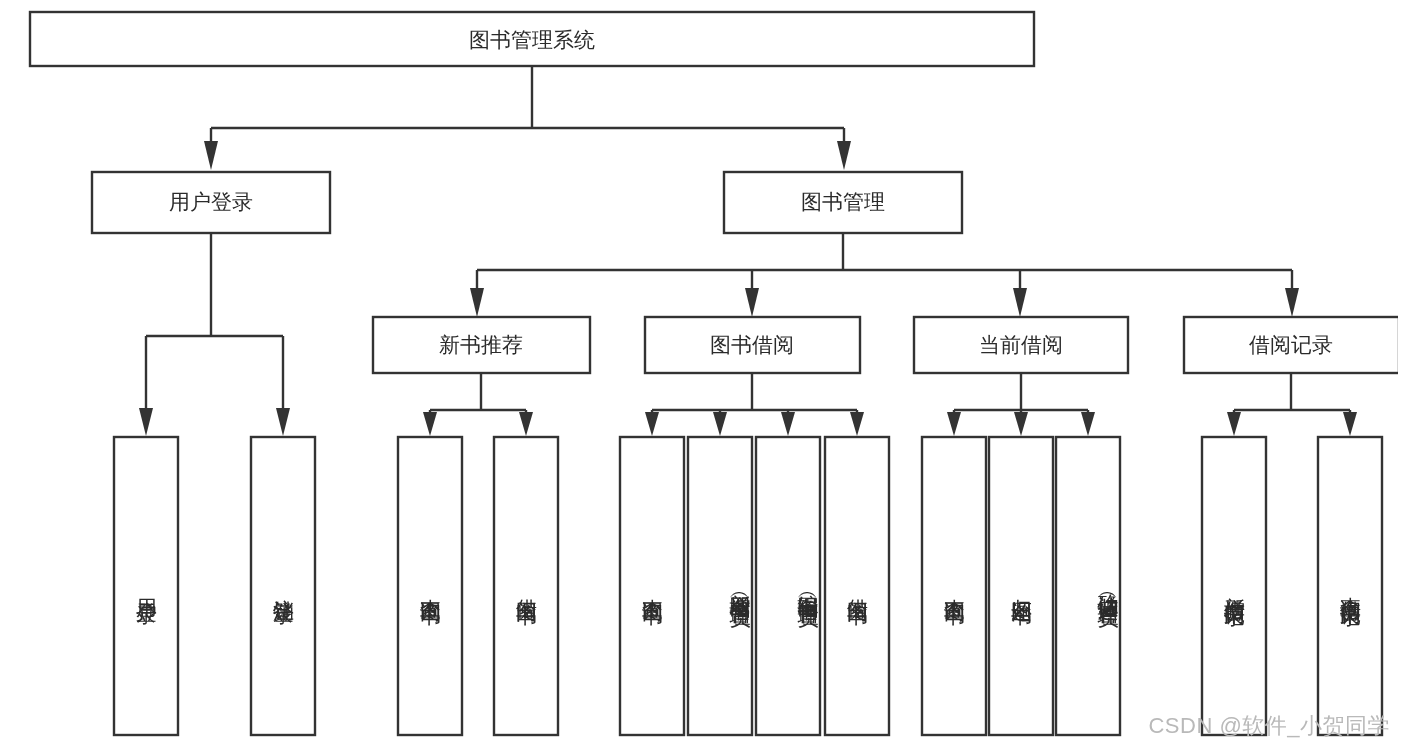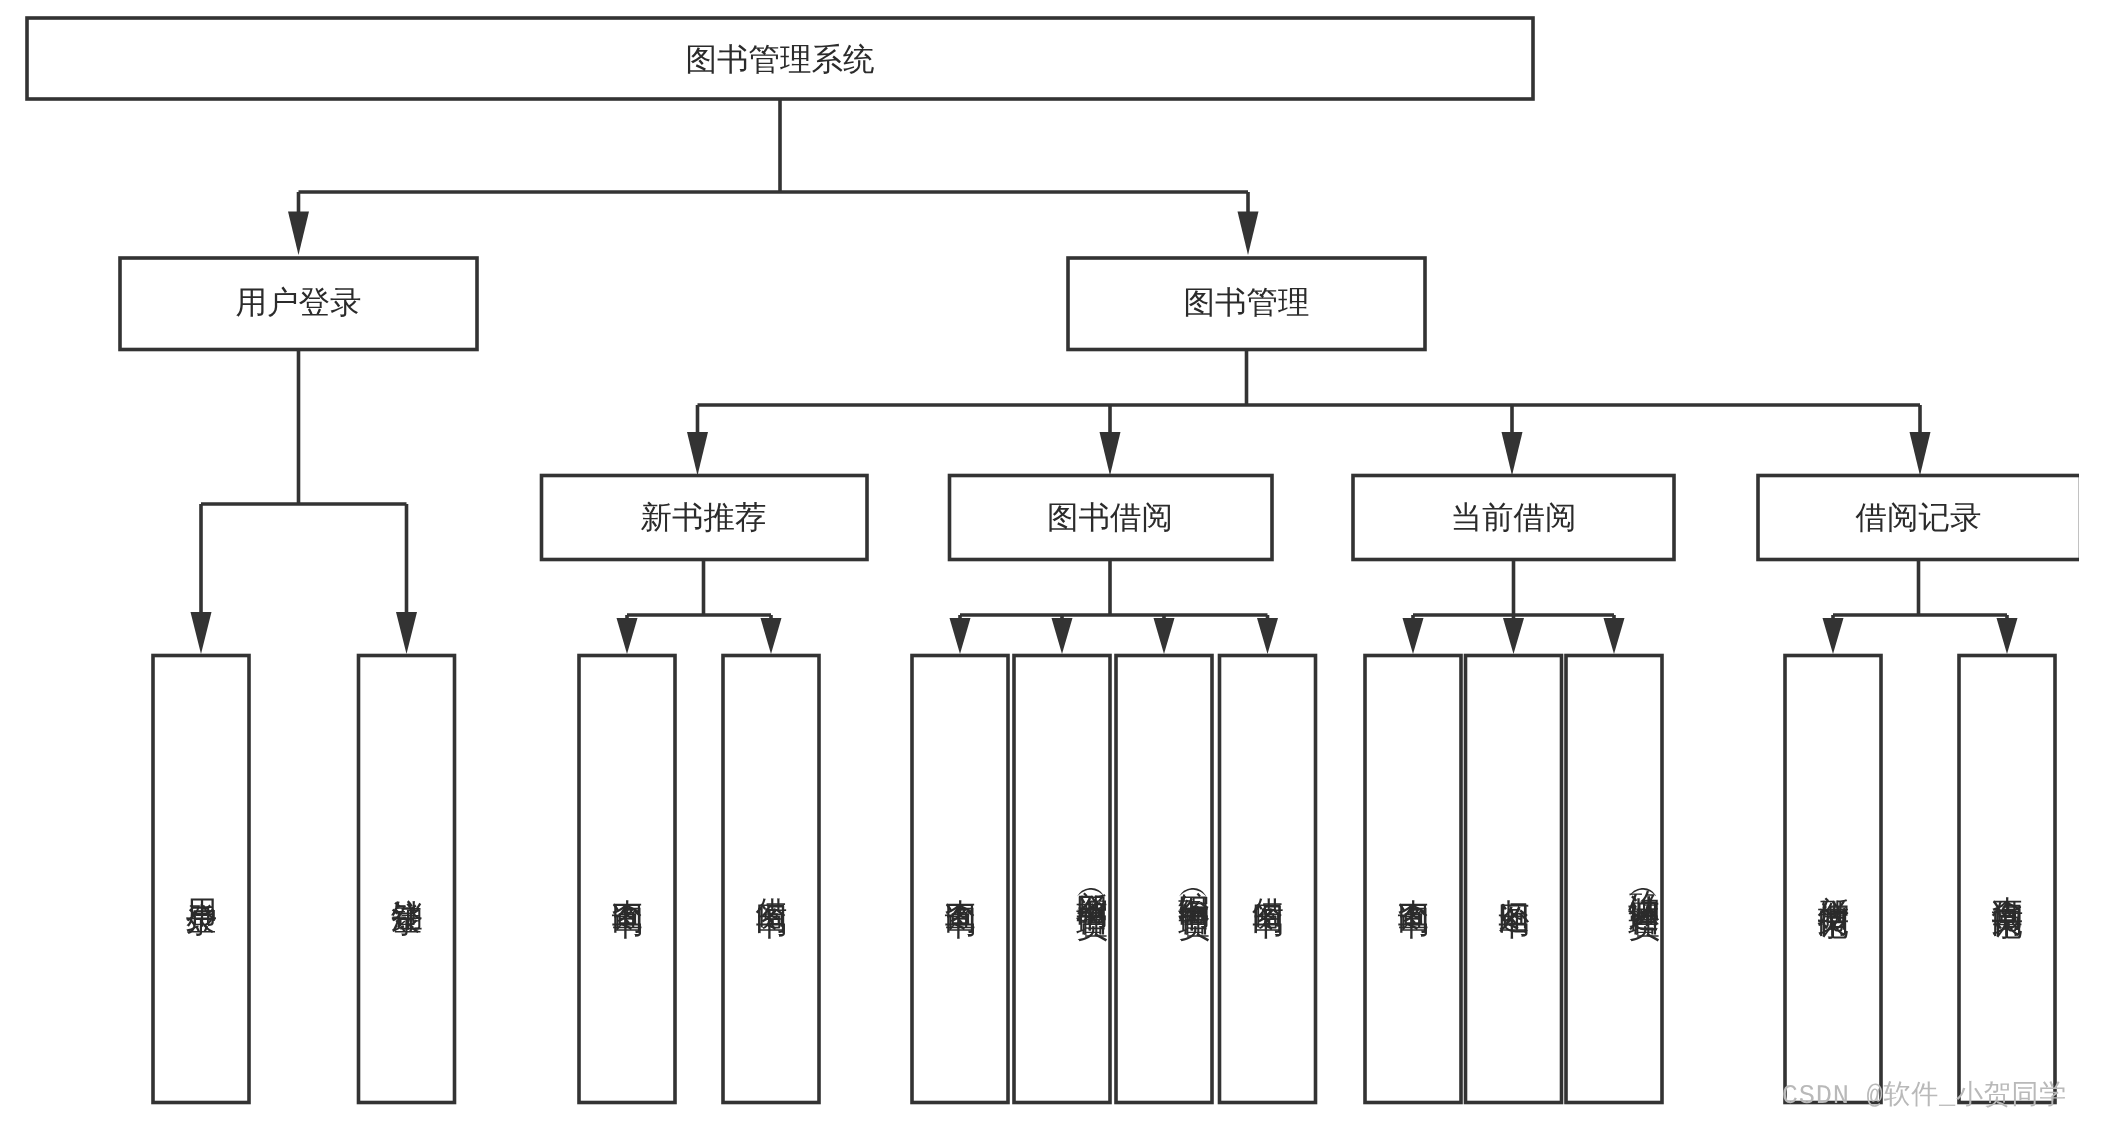--- a/index.html
+++ b/index.html
@@ -10,20 +10,21 @@
   }
   body {
     font-family: "DejaVu Sans", "Liberation Sans", sans-serif;
   }
   #diagram-root {
     position: relative;
     width: 1386px;
     height: 747px;
     background: #ffffff;
     overflow: hidden;
+    margin-left: 12px;
   }
   svg#flow {
     position: absolute;
     top: 0;
     left: 0;
     width: 1405px;
     height: 747px;
     display: block;
   }
   .node-box {
@@ -60,22 +61,22 @@
     line-height: 1.18;
     letter-spacing: 2px;
     color: #2b2b2b;
     pointer-events: none;
     text-align: center;
   }
   .watermark {
     position: absolute;
     right: 8px;
     bottom: 6px;
-    font-family: Liberation Mono, monospace;
-    font-size: 18px;
+    font-family: Liberation Sans, sans-serif;
+    font-size: 22px;
     color: #b9b9b9;
     letter-spacing: 0.5px;
     white-space: pre;
   }
 </style>
 </head>
 <body>
 
 <div id="diagram-root">
 

